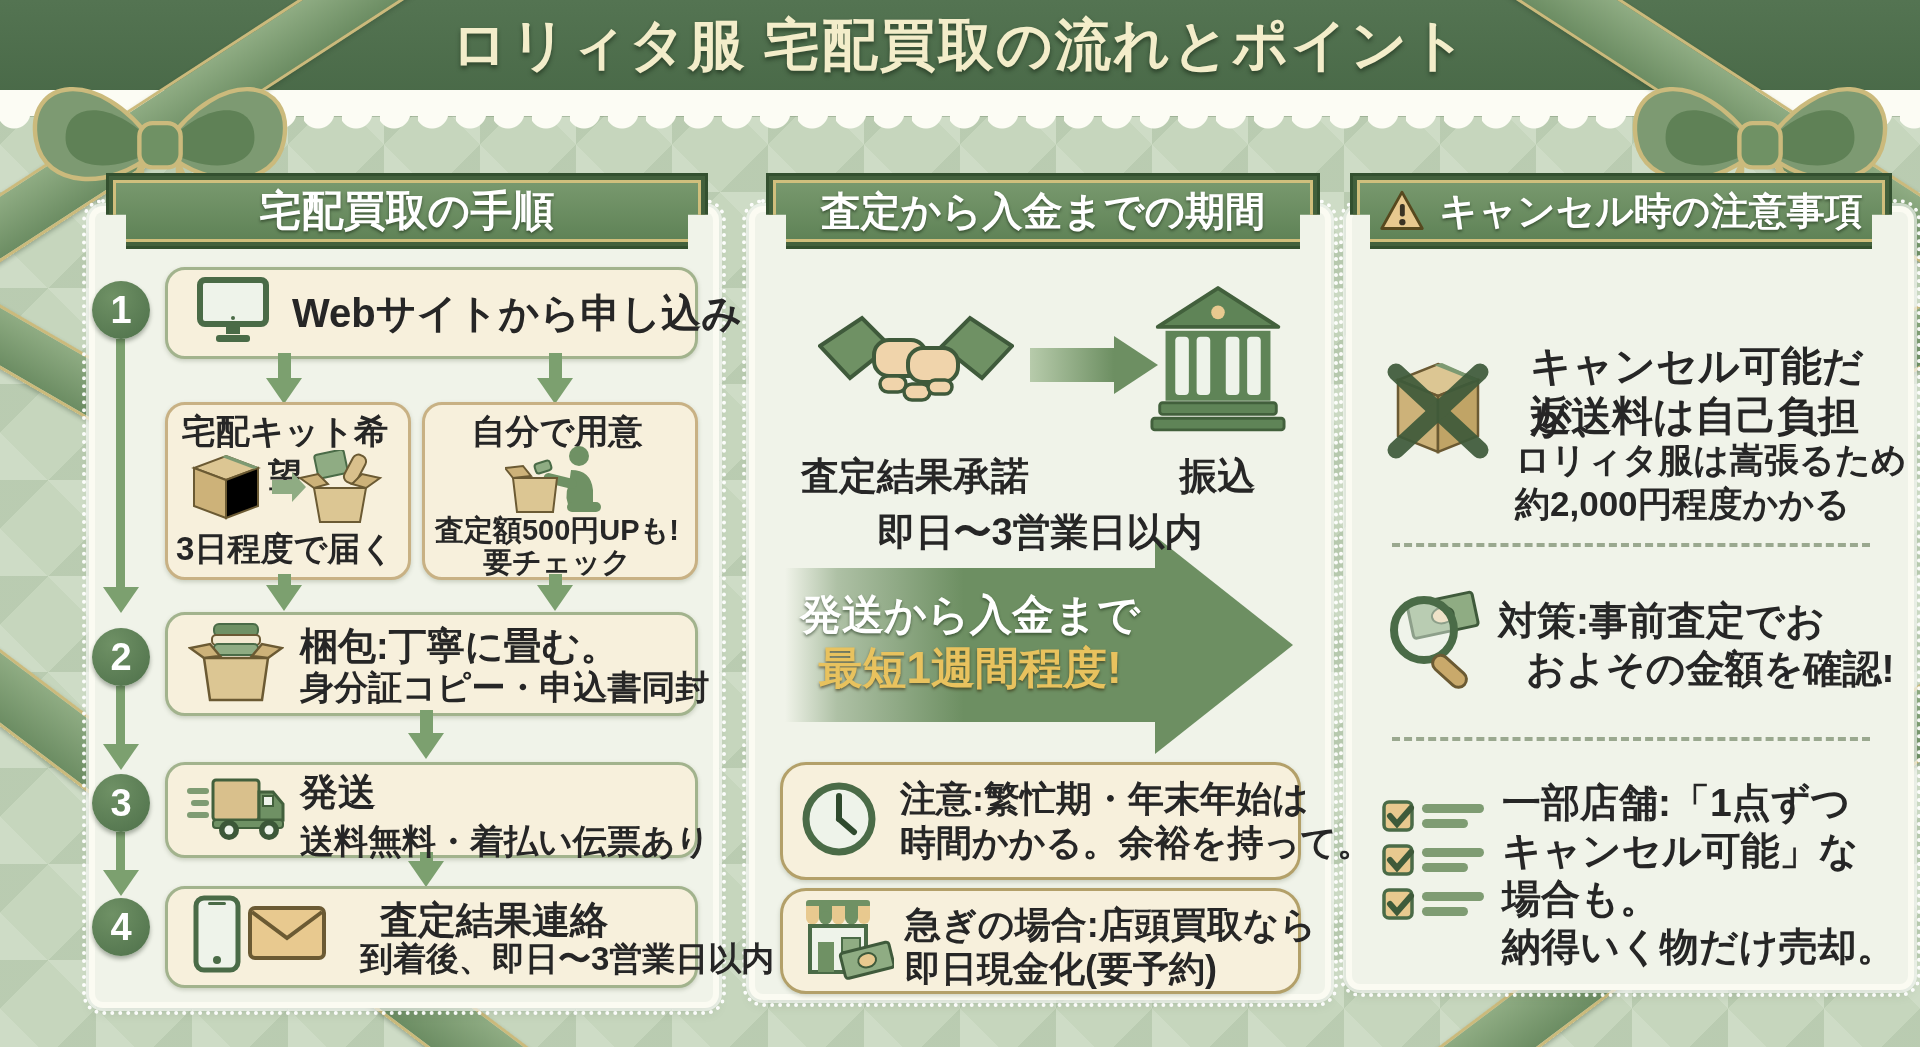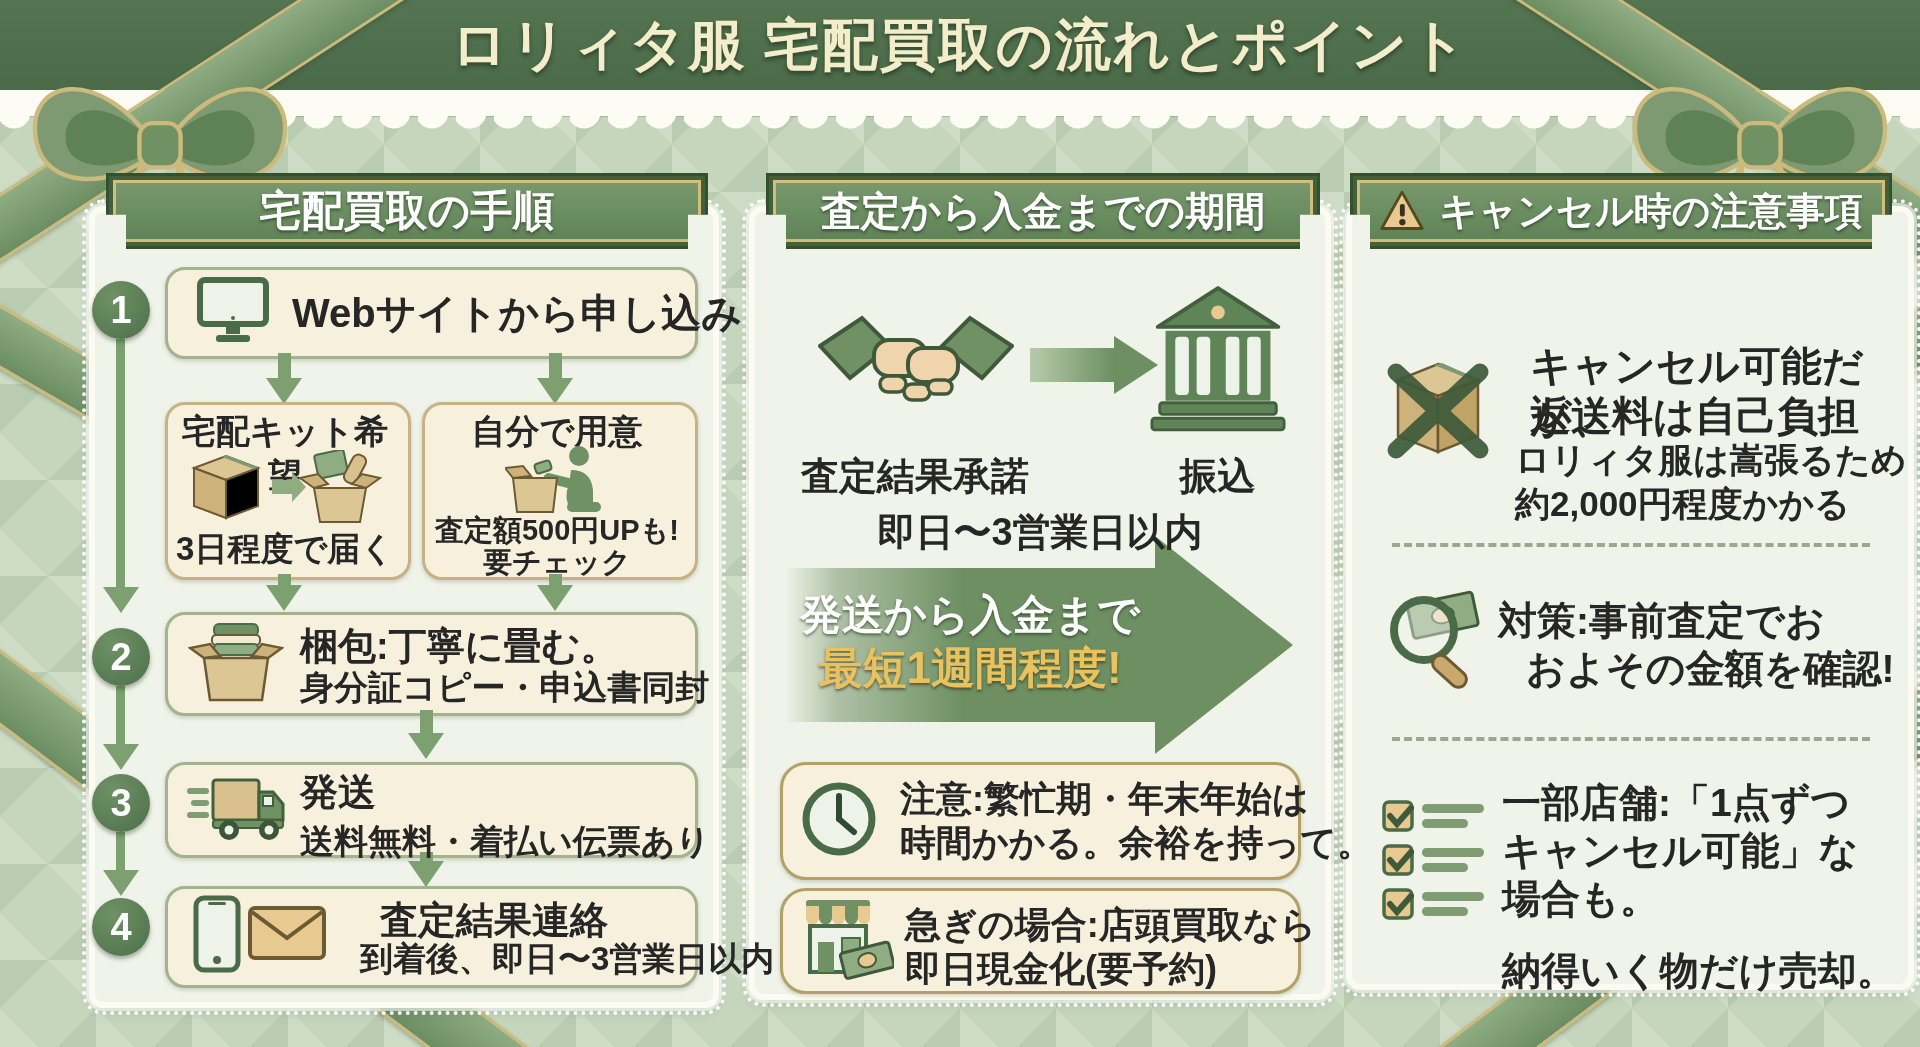--- a/index.html
+++ b/index.html
@@ -327,15 +327,15 @@
     <g transform="translate(0 88)">
       <rect x="2" y="2" width="28" height="28" rx="5" fill="#e8c98f" stroke="#4a6b47" stroke-width="3.5"></rect>
       <path d="M8 16 l7 8 l14 -16" fill="none" stroke="#3e5a3a" stroke-width="6" stroke-linecap="round"></path>
       <rect x="40" y="4" width="62" height="9" rx="4.5" fill="#7f9c73"></rect>
       <rect x="40" y="19" width="46" height="9" rx="4.5" fill="#7f9c73"></rect>
     </g>
   </svg>
   <div class="abs txt" style="left:1502px;top:778px;font-size:39px;">一部店舗:「1点ずつ</div>
   <div class="abs txt" style="left:1502px;top:826px;font-size:39px;">キャンセル可能」な</div>
   <div class="abs txt" style="left:1502px;top:874px;font-size:39px;">場合も。</div>
-  <div class="abs txt" style="left:1502px;top:922px;font-size:39px;margin-top:24px;">納得いく物だけ売却。</div>
+  <div class="abs txt" style="left:1502px;top:922px;font-size:39px;">納得いく物だけ売却。</div>
 
 </div>
 
 </body></html>

